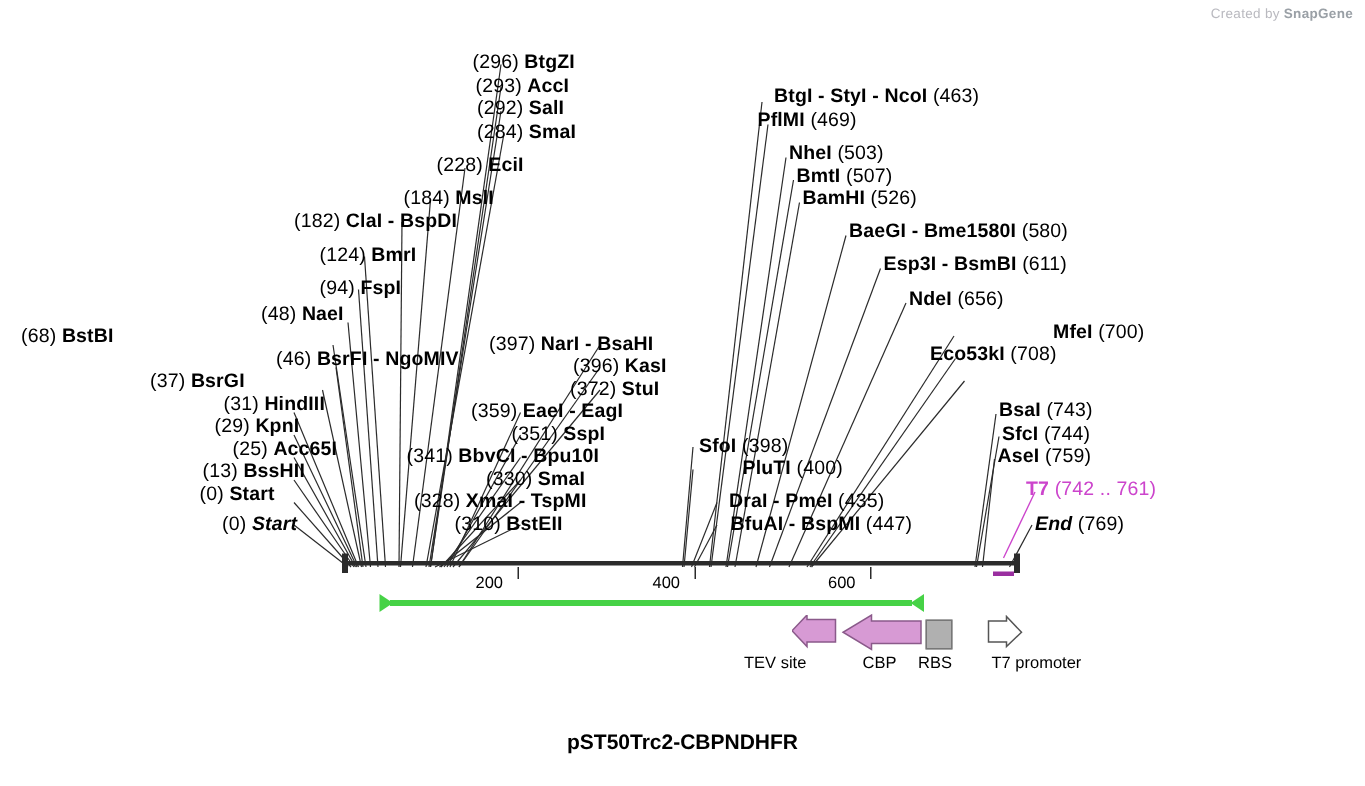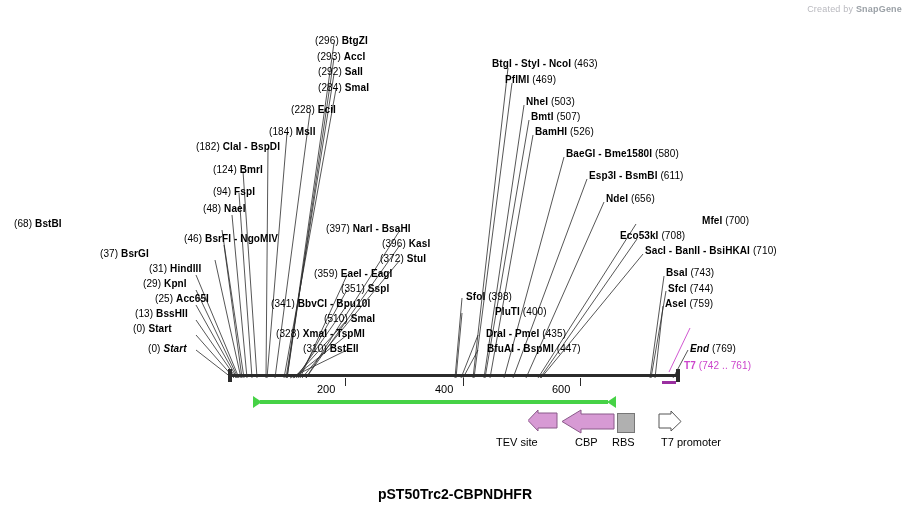--- a/index.html
+++ b/index.html
@@ -31,21 +31,21 @@
     white-space: nowrap;
   }
   .watermark .brand {
     color: #9aa0a6;
     font-weight: bold;
   }
 
   
   .lbl {
     position: absolute;
-    font-size: 10px;
+    font-size: 13px;
     white-space: nowrap;
     line-height: 13px;
     letter-spacing: 0.1px;
   }
   .lbl b {
     font-weight: bold;
   }
   .pos {
     font-weight: normal;
   }
@@ -170,21 +170,21 @@
     </g>
     <g stroke="#cc44cc" stroke-width="0.9" fill="none">
       <line x1="690" y1="328" x2="669" y2="372"></line>
     </g>
   </svg>
 
   <div class="lbl" style="left:14px; top:217px;">
     <span class="pos">(68)</span>
     <b>BstBI</b>
   </div>
-  <div class="lbl" style="left:203px; top:202px;">
+  <div class="lbl" style="left:174px; top:202px;">
     <span class="pos">(48)</span>
     <b>NaeI</b>
   </div>
   <div class="lbl" style="left:184px; top:232px;">
     <span class="pos">(46)</span>
     <b>BsrFI - NgoMIV</b>
   </div>
   <div class="lbl" style="left:100px; top:247px;">
     <span class="pos">(37)</span>
     <b>BsrGI</b>
@@ -269,21 +269,21 @@
   </div>
   <div class="lbl" style="left:341px; top:282px;">
     <span class="pos">(351)</span>
     <b>SspI</b>
   </div>
   <div class="lbl" style="left:271px; top:297px;">
     <span class="pos">(341)</span>
     <b>BbvCI - Bpu10I</b>
   </div>
   <div class="lbl" style="left:324px; top:312px;">
-    <span class="pos">(510)</span>
+    <span class="pos">(330)</span>
     <b>SmaI</b>
   </div>
   <div class="lbl" style="left:276px; top:327px;">
     <span class="pos">(328)</span>
     <b>XmaI - TspMI</b>
   </div>
   <div class="lbl" style="left:303px; top:342px;">
     <span class="pos">(310)</span>
     <b>BstEII</b>
   </div>
@@ -298,21 +298,21 @@
   </div>
   <div class="lbl" style="left:486px; top:327px;">
     <b>DraI - PmeI</b>
     <span class="pos">(435)</span>
   </div>
   <div class="lbl" style="left:487px; top:342px;">
     <b>BfuAI - BspMI</b>
     <span class="pos">(447)</span>
   </div>
 
-  <div class="lbl" style="left:492px; top:57px;">
+  <div class="lbl" style="left:516px; top:57px;">
     <b>BtgI - StyI - NcoI</b>
     <span class="pos">(463)</span>
   </div>
   <div class="lbl" style="left:505px; top:73px;">
     <b>PflMI</b>
     <span class="pos">(469)</span>
   </div>
   <div class="lbl" style="left:526px; top:95px;">
     <b>NheI</b>
     <span class="pos">(503)</span>
@@ -338,37 +338,33 @@
     <span class="pos">(656)</span>
   </div>
   <div class="lbl" style="left:672px; top:214px;padding-left:30px;">
     <b>MfeI</b>
     <span class="pos">(700)</span>
   </div>
   <div class="lbl" style="left:620px; top:229px;">
     <b>Eco53kI</b>
     <span class="pos">(708)</span>
   </div>
-  <div class="lbl" style="left:645px; top:244px;">
-    <b>SacI - BanII - BsiHKAI</b>
-    <span class="pos">(710)</span>
-  </div>
   <div class="lbl" style="left:666px; top:266px;">
     <b>BsaI</b>
     <span class="pos">(743)</span>
   </div>
   <div class="lbl" style="left:668px; top:282px;">
     <b>SfcI</b>
     <span class="pos">(744)</span>
   </div>
   <div class="lbl" style="left:665px; top:297px;">
     <b>AseI</b>
     <span class="pos">(759)</span>
   </div>
-  <div class="lbl t7label" style="left:684px; top:319px;margin-top:40px;">
+  <div class="lbl t7label" style="left:684px; top:319px;">
     <b>T7</b>
     <span class="pos">(742 .. 761)</span>
   </div>
   <div class="lbl" style="left:690px; top:342px;">
     <span class="ital">End</span>
     <span class="pos">(769)</span>
   </div>
 
   <div class="backbone" style="left:228px; top:374px; width:452px; height:3px;"></div>
   <div class="backbone" style="left:228px; top:369px; width:4px; height:13px;"></div>

